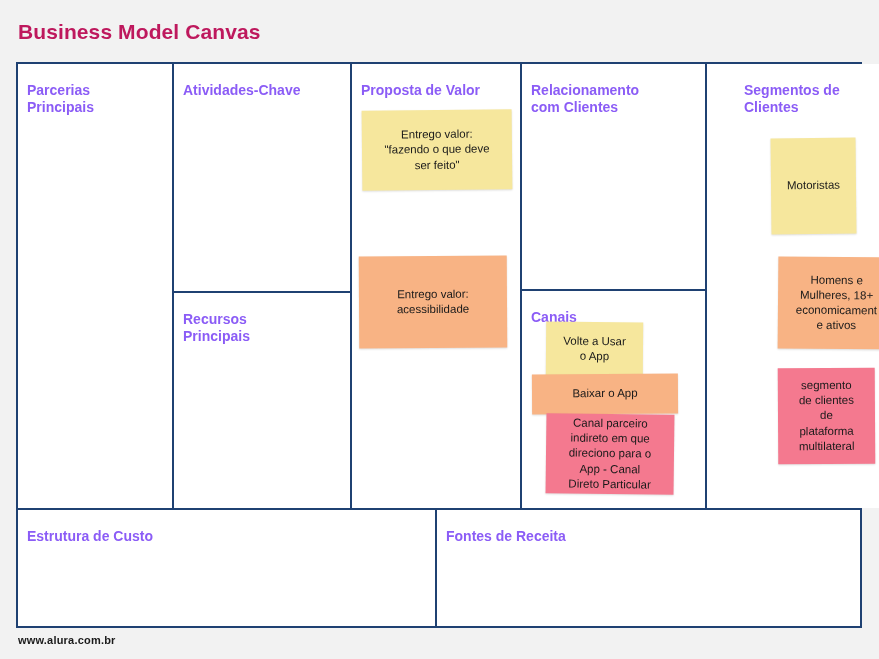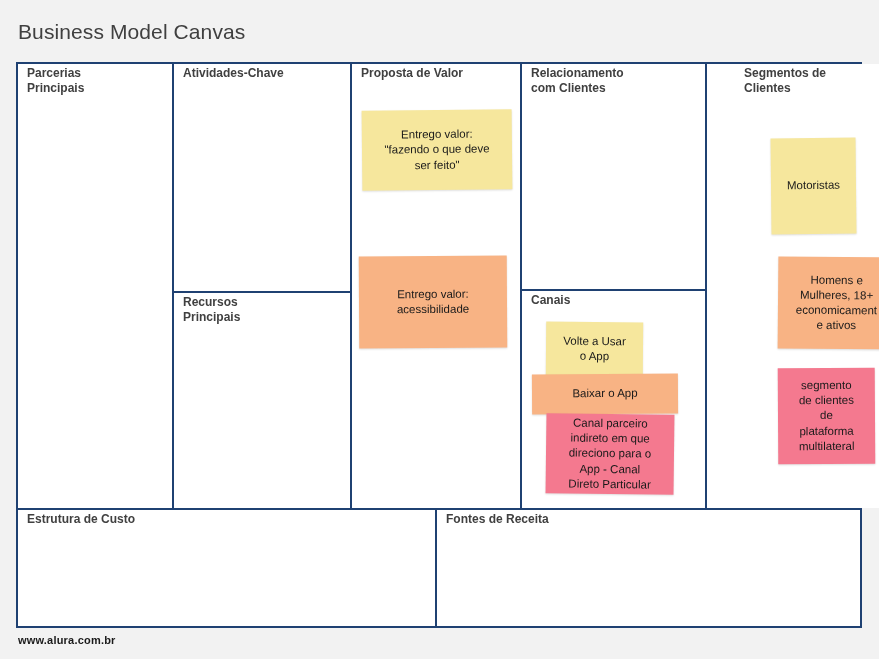--- a/index.html
+++ b/index.html
@@ -21,22 +21,22 @@
     width: 879px;
     height: 659px;
   }
 
   
   .canvas-title {
     position: absolute;
     left: 18px;
     top: 20px;
     font-size: 21px;
-    font-weight: normal;
-    color: #404040;
+    font-weight: bold;
+    color: #be185d;
     letter-spacing: 0.1px;
     white-space: nowrap;
   }
 
   
   .canvas-frame {
     position: absolute;
     left: 16px;
     top: 62px;
     width: 846px;
@@ -49,24 +49,24 @@
   
   .cell {
     position: absolute;
     box-sizing: border-box;
     background: #ffffff;
     overflow: visible;
   }
   .cell-title {
     position: absolute;
     left: 9px;
-    top: 2px;
-    font-size: 12px;
+    top: 18px;
+    font-size: 14px;
     font-weight: bold;
-    color: #404040;
+    color: #8b5cf6;
     line-height: 1.22;
     white-space: pre-line;
     z-index: 4;
   }
 
   
   .vline {
     position: absolute;
     width: 2px;
     background: #1f4172;

